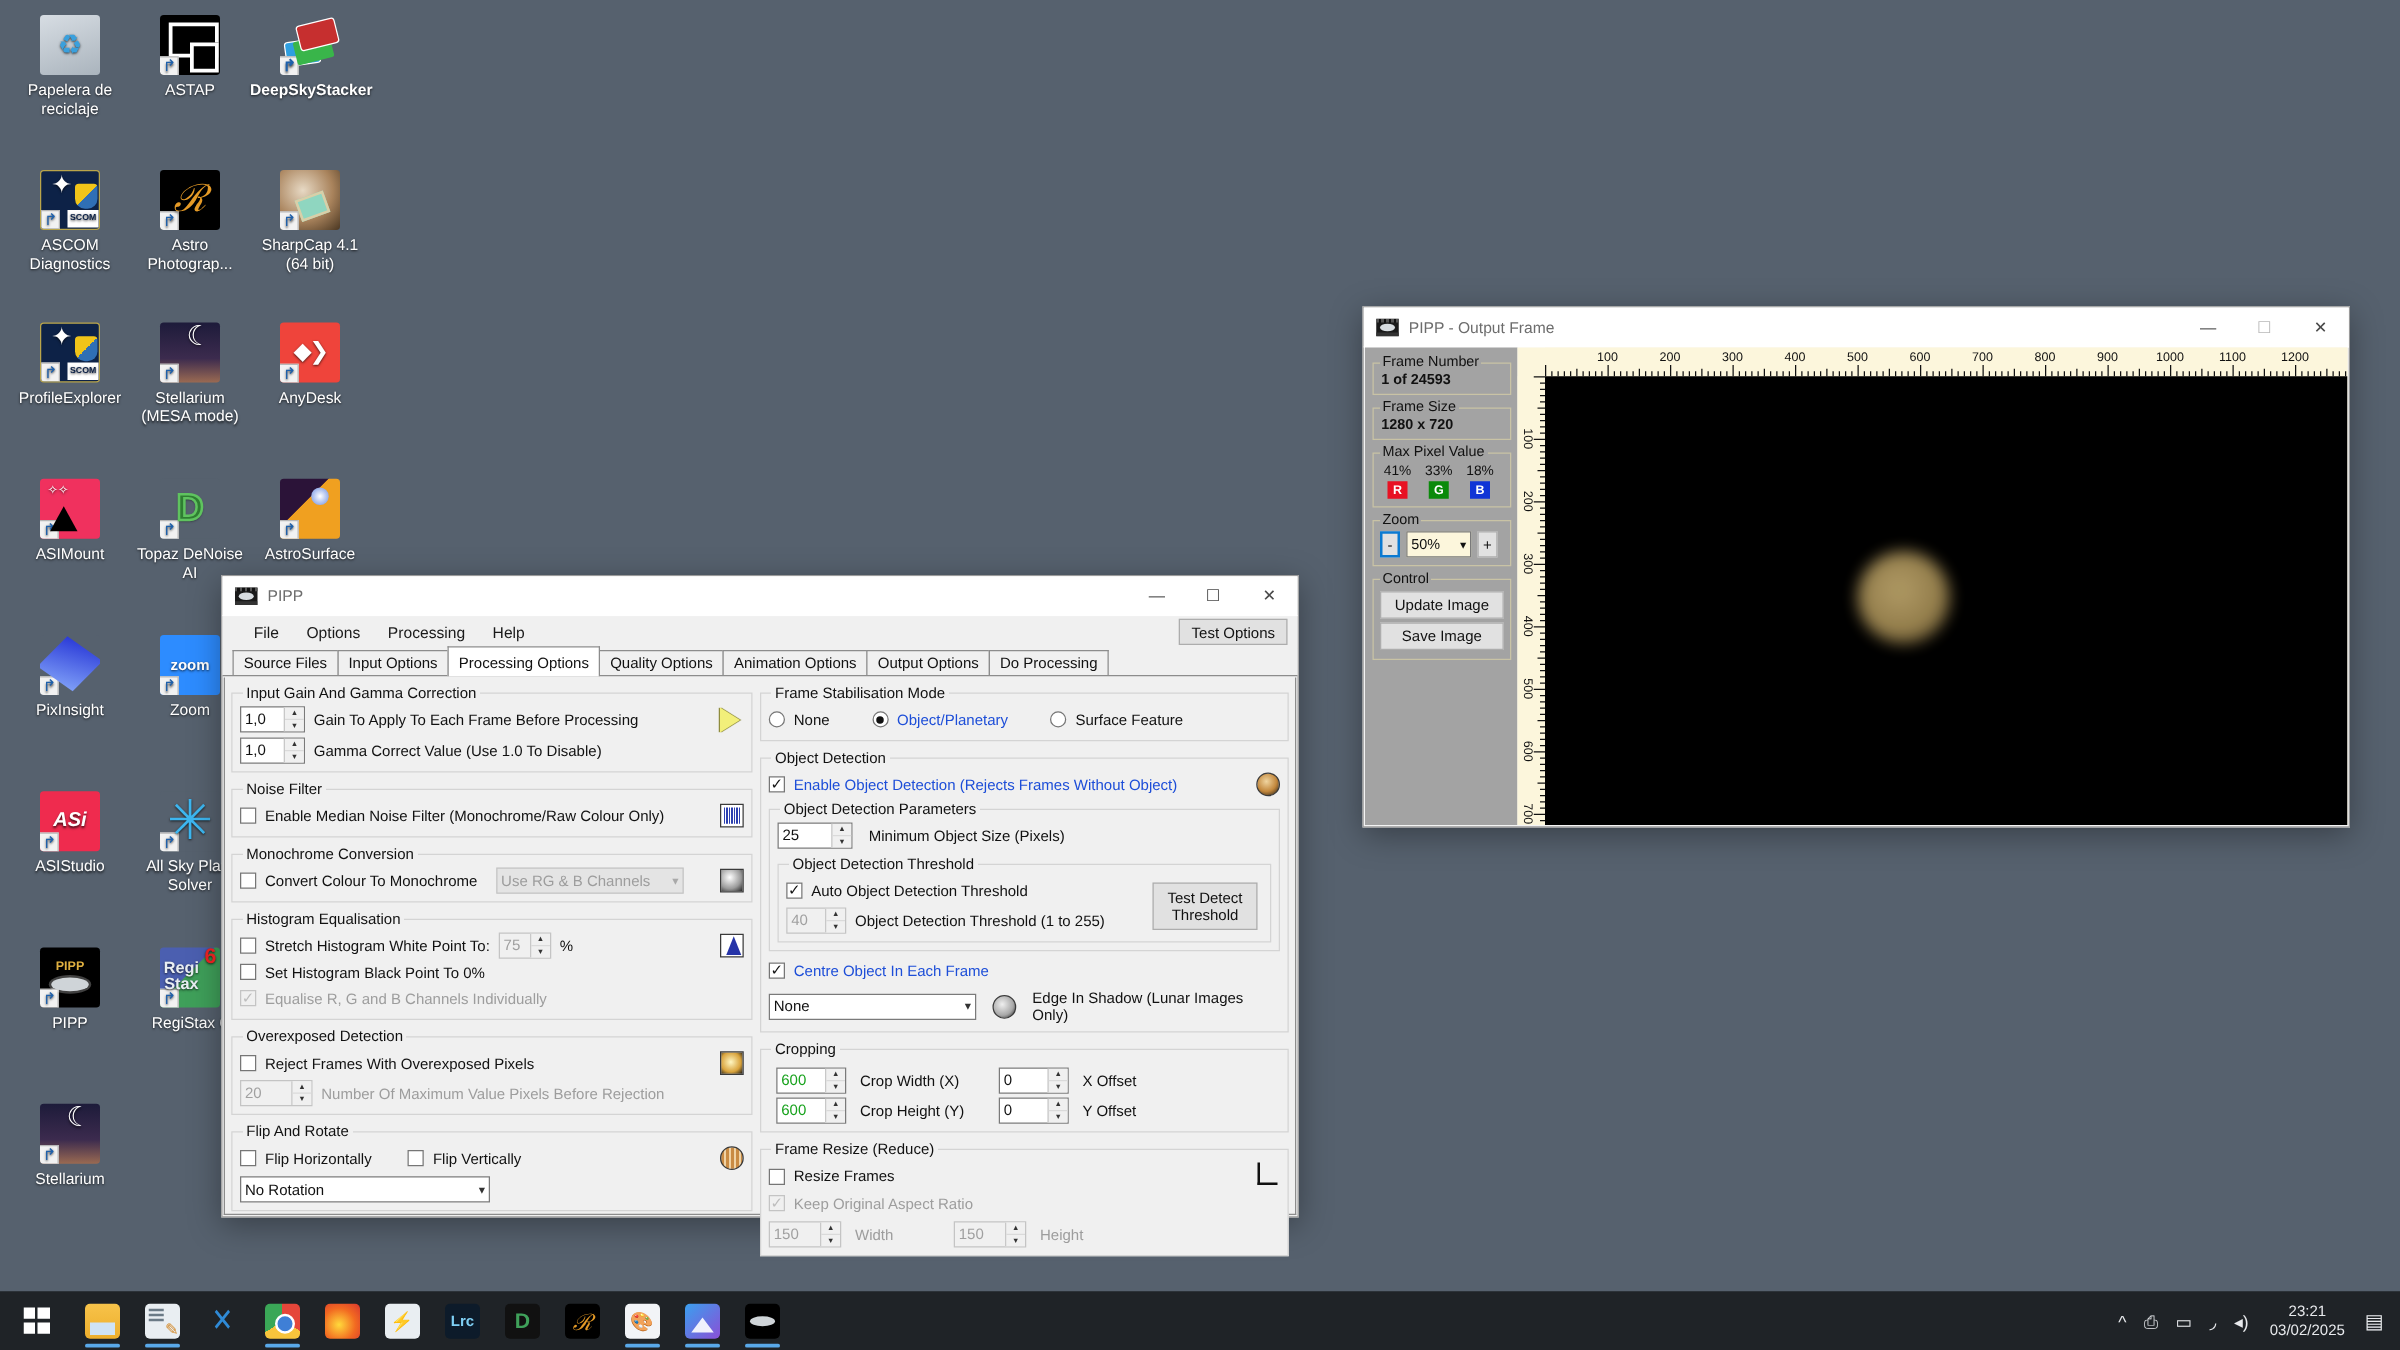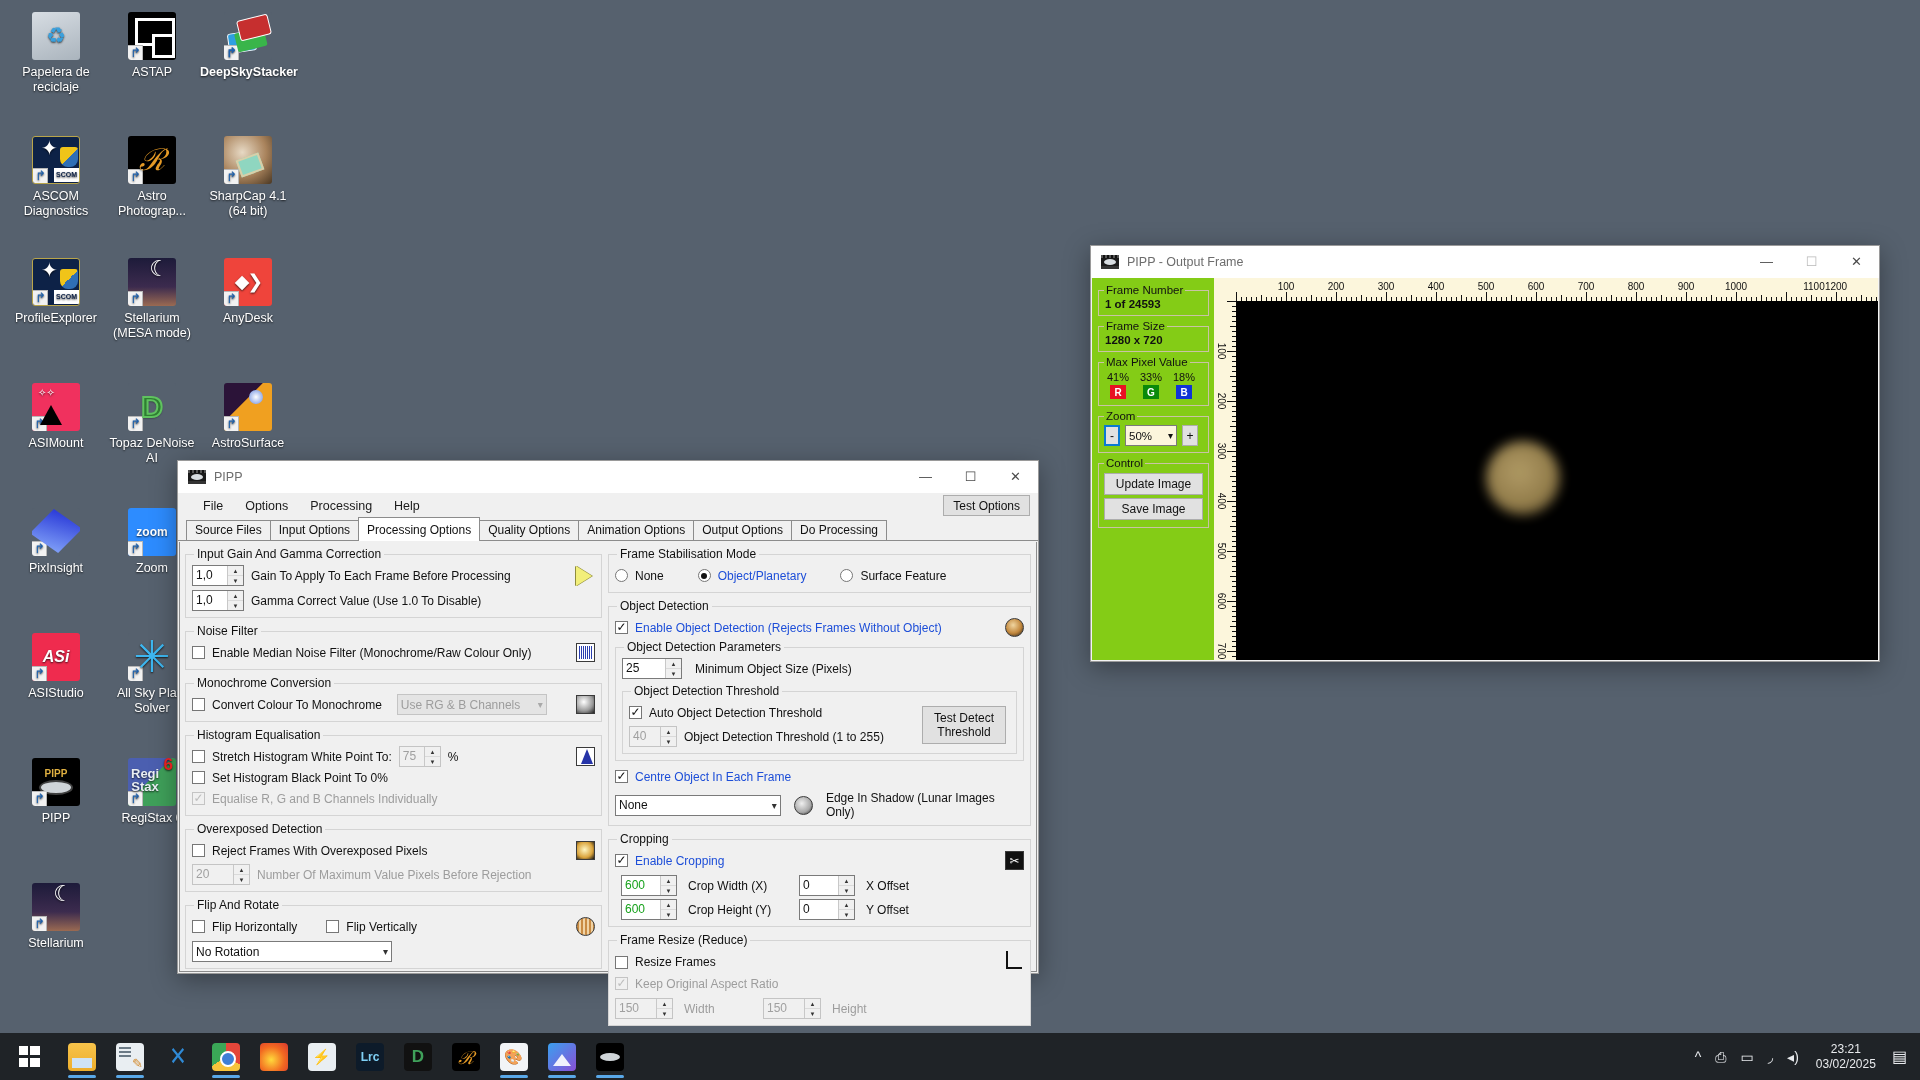--- a/index.html
+++ b/index.html
@@ -214,21 +214,21 @@
 
   .arrow-play{width:0;height:0;border-top:10px solid transparent;border-bottom:10px solid transparent;
       border-left:16px solid #f2ef7a;filter:drop-shadow(1px 0 0 #8f8c3d) drop-shadow(-1px 0 0 #8f8c3d);}
   .crop-mark{width:22px;height:22px;position:relative;}
   .crop-mark:before{content:"";position:absolute;left:4px;top:0;width:2px;height:18px;background:#111;}
   .crop-mark:after{content:"";position:absolute;left:4px;top:16px;width:16px;height:2px;background:#111;}
 
   
   #pipp-out{left:1090px;top:245px;width:790px;height:417px;background:#f4f4f4;}
   #out-body{position:absolute;left:1px;right:1px;top:32px;bottom:1px;display:flex;}
-  #out-side{width:122px;background:#84cc16;padding:6px 5px 1px 6px;}
+  #out-side{width:122px;background:#a3a3a3;padding:6px 5px 1px 6px;}
   #out-side fieldset{border:1px solid #c9c3a5;margin:0 0 4px 0;padding:1px 5px 4px 5px;background:transparent;}
   #out-side legend{font-size:11.5px;color:#111;padding:0 2px;}
   #out-side .v{font-size:11.5px;color:#111;padding:1px 0 1px 1px;font-weight:bold;}
   .rgbrow{display:flex;gap:7px;padding:2px 0 1px 1px;}
   .rgbrow .p{font-size:11px;color:#111;width:26px;text-align:center;}
   .chips{display:flex;gap:7px;padding:1px 0 2px 1px;}
   .chip{width:16px;height:14px;display:flex;align-items:center;justify-content:center;
      color:#fff;font-size:10px;font-weight:bold;margin:0 5px;}
   .chip.r{background:#e81123;} .chip.g{background:#0a8a0a;} .chip.b{background:#1034d6;}
   .zoomrow{display:flex;align-items:center;gap:5px;padding:2px 0;}
@@ -585,25 +585,20 @@
             <span>None</span>
             <span class="cv">▾</span>
           </span>
           <span class="thumb th-moon" style="margin-left:6px"></span>
           <span class="lbl" style="margin-left:6px">Edge In Shadow (Lunar Images Only)</span>
         </div>
       </fieldset>
 
       <fieldset class="gb">
         <legend>Cropping</legend>
-        <div class="row">
-          <span class="cb on"></span>
-          <span class="lbl grn">Enable Cropping</span>
-          <span class="thumb th-crop" style="margin-left:auto"></span>
-        </div>
         <div class="row" style="margin-top:4px;padding-left:6px">
           <span class="spin grn" style="width:56px">
             <input type="text" value="600" style="">
             <span class="btns">
                 <i>▲</i>
                 <i>▼</i>
               </span>
           </span>
           <span class="lbl" style="width:92px;margin-left:4px">Crop Width (X)</span>
           <span class="spin" style="width:56px;margin-left:12px">
@@ -861,21 +856,21 @@
           <div class="rt-lbl" style="left: 50px;">100</div>
           <div class="rt-lbl" style="left: 100px;">200</div>
           <div class="rt-lbl" style="left: 150px;">300</div>
           <div class="rt-lbl" style="left: 200px;">400</div>
           <div class="rt-lbl" style="left: 250px;">500</div>
           <div class="rt-lbl" style="left: 300px;">600</div>
           <div class="rt-lbl" style="left: 350px;">700</div>
           <div class="rt-lbl" style="left: 400px;">800</div>
           <div class="rt-lbl" style="left: 450px;">900</div>
           <div class="rt-lbl" style="left: 500px;">1000</div>
-          <div class="rt-lbl" style="left: 578px;">1100</div>
+          <div class="rt-lbl" style="left: 550px;">1100</div>
           <div class="rt-lbl" style="left: 600px;">1200</div>
         </div>
       <div id="ruler-left">
           <div style="position: absolute; right: 0px; top: 0px; height: 1px; background: rgb(17, 17, 17); width: 9px;"></div>
           <div style="position: absolute; right: 0px; top: 5px; height: 1px; background: rgb(17, 17, 17); width: 4px;"></div>
           <div style="position: absolute; right: 0px; top: 10px; height: 1px; background: rgb(17, 17, 17); width: 4px;"></div>
           <div style="position: absolute; right: 0px; top: 15px; height: 1px; background: rgb(17, 17, 17); width: 4px;"></div>
           <div style="position: absolute; right: 0px; top: 20px; height: 1px; background: rgb(17, 17, 17); width: 4px;"></div>
           <div style="position: absolute; right: 0px; top: 25px; height: 1px; background: rgb(17, 17, 17); width: 6px;"></div>
           <div style="position: absolute; right: 0px; top: 30px; height: 1px; background: rgb(17, 17, 17); width: 4px;"></div>

